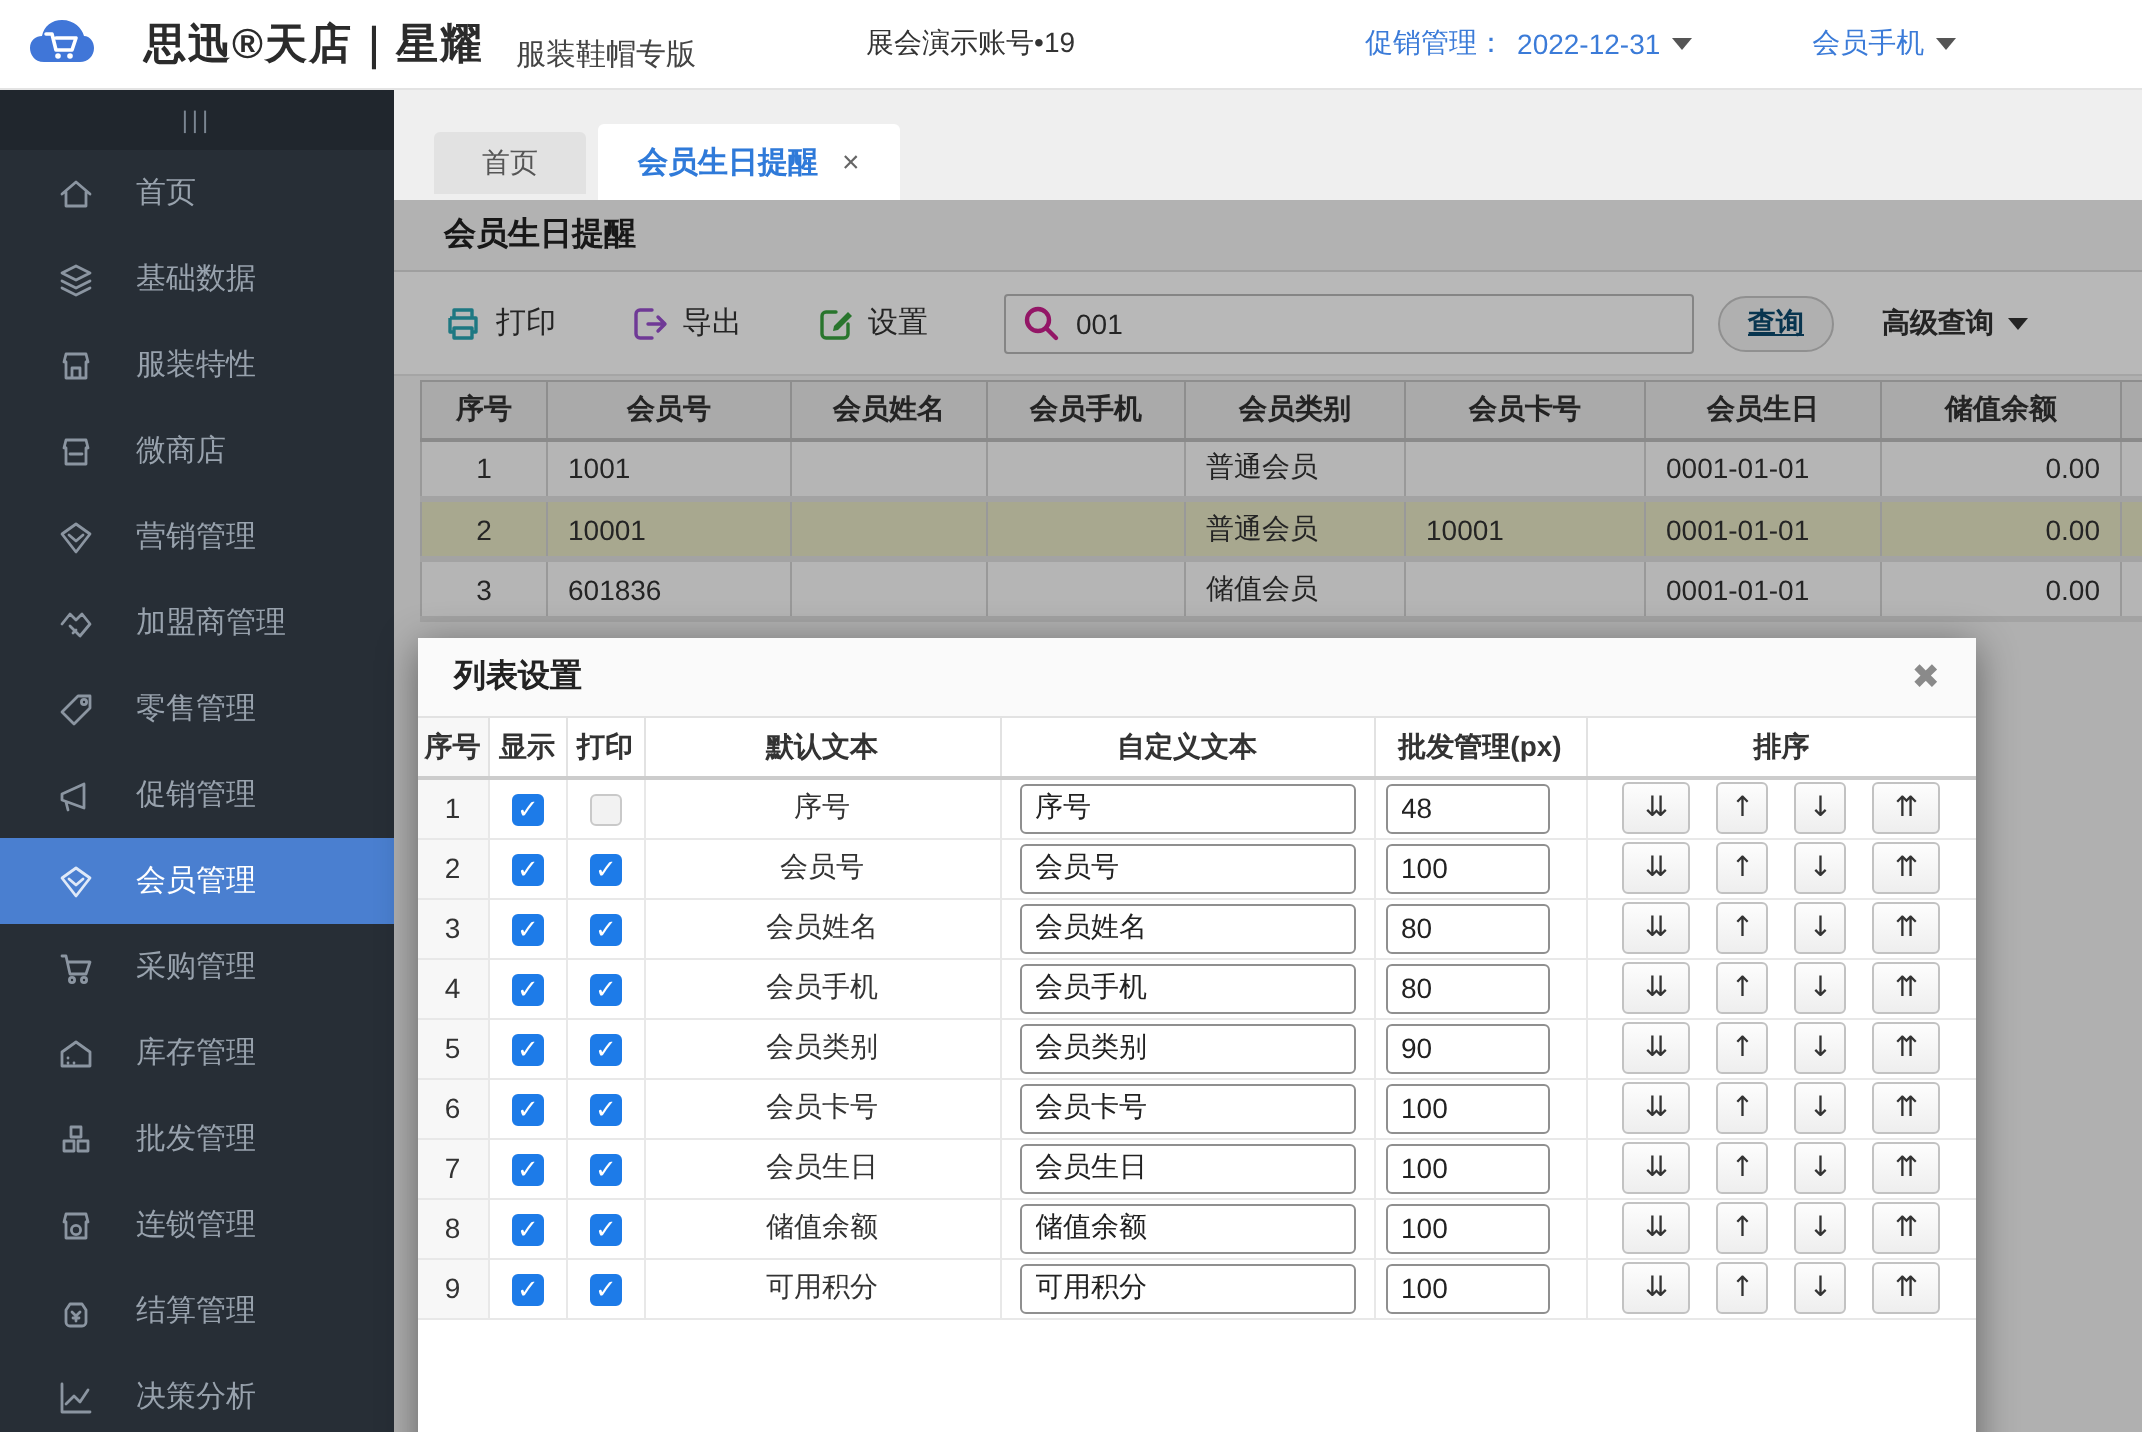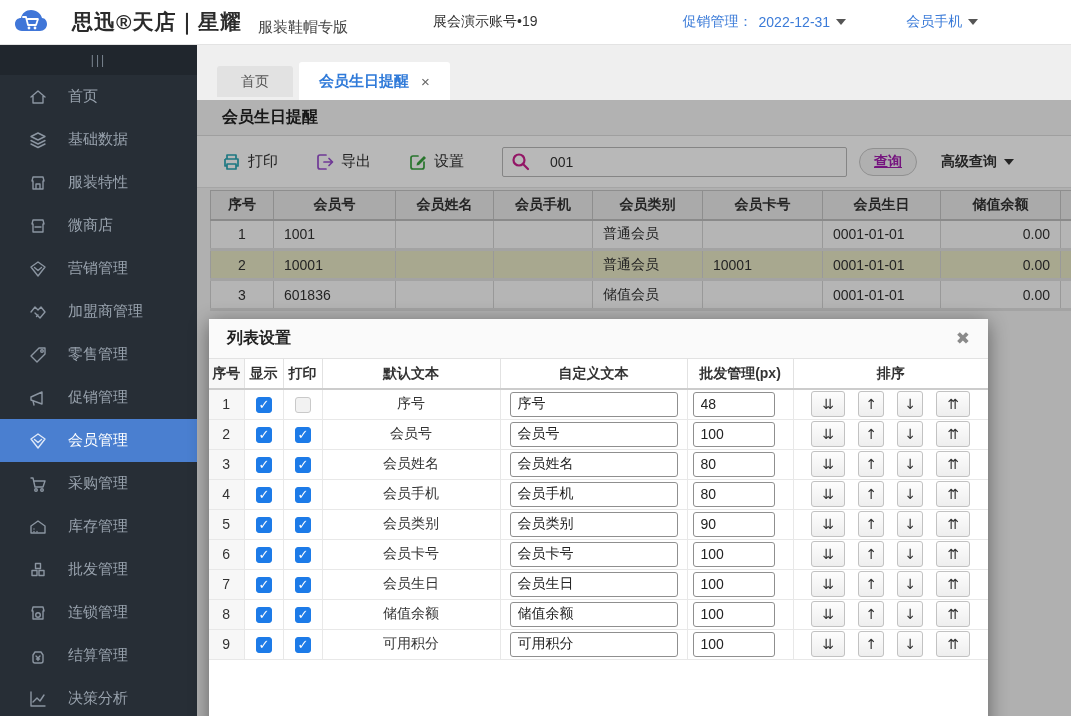--- a/index.html
+++ b/index.html
@@ -32,23 +32,23 @@
   .tabbar { height:55px; background:#efefef; display:flex; align-items:flex-end; padding-left:20px; gap:6px; flex:none; }
   .tab { background:#e2e2e2; color:#555; height:31px; padding:0 24px; display:flex; align-items:center; border-radius:3px 3px 0 0; margin-bottom:3px; cursor:pointer; }
   .tab.active { background:#fff; color:#2f7ad9; font-weight:bold; font-size:15px; height:38px; margin-bottom:0; padding:0 20px; }
   .tab .close-x { color:#666; font-weight:normal; font-size:15px; margin-left:12px; cursor:pointer; }
 
   
   .panel { flex:1; background:#f4f4f4; position:relative; overflow:hidden; }
   .page-title { height:36px; background:#f7f7f7; border-bottom:1px solid #ddd; display:flex; align-items:center; padding-left:25px; font-size:16px; font-weight:bold; color:#222; }
   .toolbar { height:52px; background:#fff; display:flex; align-items:center; padding-left:25px; border-bottom:1px solid #e5e5e5; }
   .tool-btn { display:flex; align-items:center; gap:7px; cursor:pointer; color:#333; font-size:15px; margin-right:38px; }
-  .searchbox { display:flex; align-items:center; width:345px; height:30px; border:1px solid #b9b9b9; background:#fff; border-radius:2px; padding:0 8px; gap:20px; }
+  .searchbox { display:flex; align-items:center; width:345px; height:30px; border:1px solid #b9b9b9; background:#fff; border-radius:2px; padding:0 8px; gap:8px; }
   .searchbox input { border:none; outline:none; flex:1; font-size:14px; color:#333; font-family:inherit; background:transparent; }
-  .query-btn { margin-left:12px; height:28px; padding:0 14px; background:#f4f4f4; border:1px solid #c8c8c8; border-radius:14px; font-weight:bold; font-size:14px; color:#a21caf; text-decoration:underline; cursor:pointer; font-family:inherit; }
+  .query-btn { margin-left:12px; height:28px; padding:0 14px; background:#f4f4f4; border:1px solid #c8c8c8; border-radius:14px; font-weight:bold; font-size:14px; color:#0c4a6e; text-decoration:underline; cursor:pointer; font-family:inherit; }
   .adv-query { margin-left:24px; display:flex; align-items:center; gap:7px; color:#333; font-size:14px; cursor:pointer; font-weight:bold; }
   .adv-query .caret { border-top-color:#333; }
 
   
   .grid-wrap { margin-left:13px; margin-top:2px; width:861px; overflow:hidden; }
   table.grid { table-layout:fixed; width:950px; border-collapse:collapse; background:#fbfbfb; }
   table.grid th { background:#ececec; font-weight:bold; color:#333; height:29px; border:1px solid #c5c5c5; border-bottom:2px solid #c0c0c0; font-size:14px; }
   table.grid td { height:30px; border-left:1px solid #d4d4d4; border-right:1px solid #d4d4d4; border-bottom:3px solid #e2e2e2; padding:0 10px; color:#333; background:#fbfbfb; }
   table.grid td.c { text-align:center; } table.grid td.r { text-align:right; }
   table.grid tr.checked td { background:#e9e9c6; }

